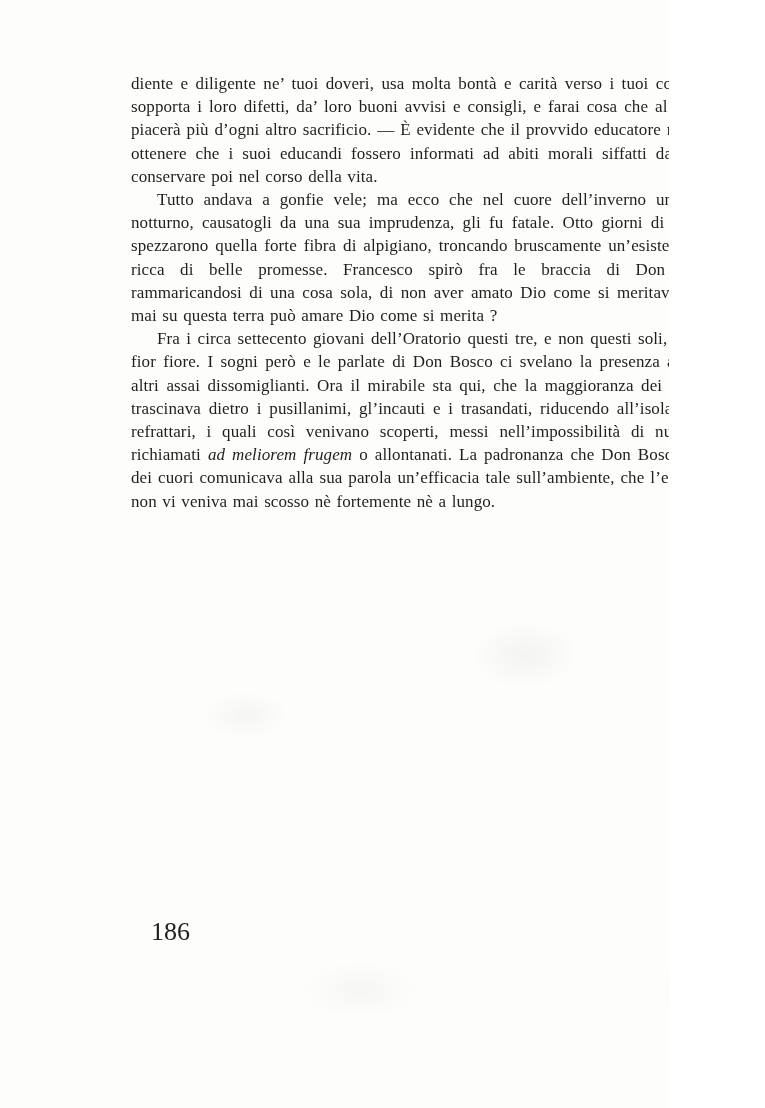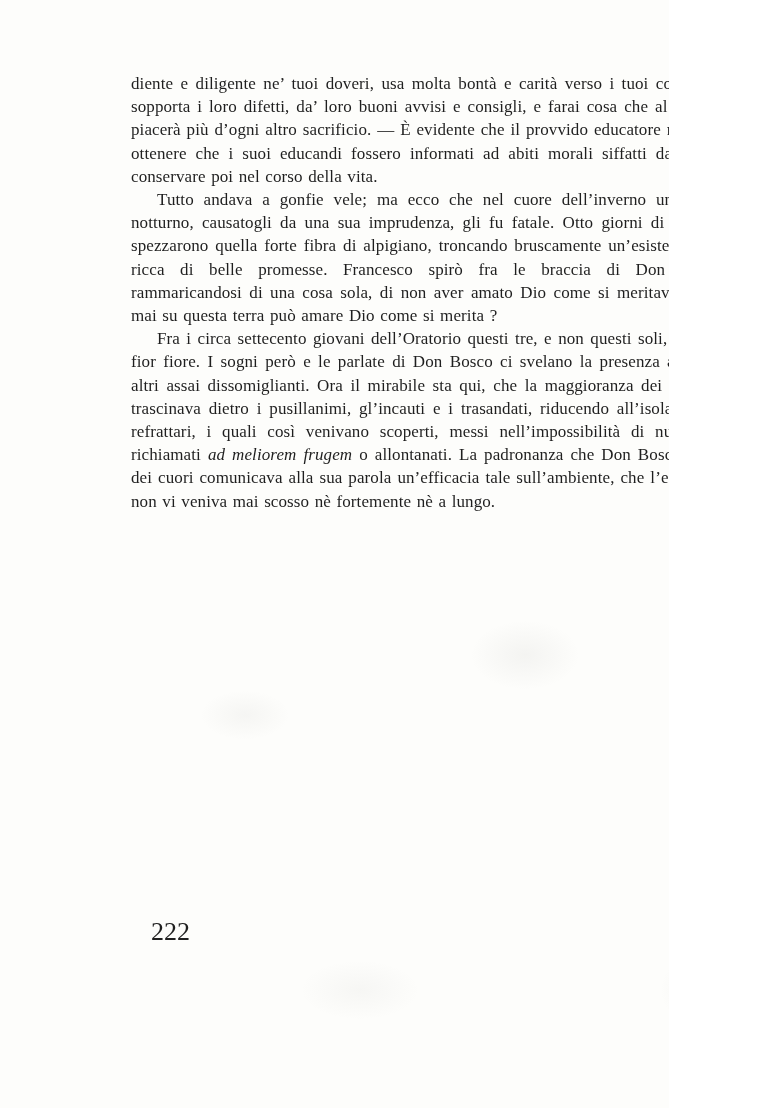--- a/index.html
+++ b/index.html
@@ -73,19 +73,19 @@
 </head>
 <body>
 
 <div class="page">
   <main class="text-block">
       <p class="para"><span class="">diente e diligente ne’ tuoi doveri, usa molta bontà e carità verso i tuoi compagni, sopporta i loro difetti, da’ loro buoni avvisi e consigli, e farai cosa che al Signore piacerà più d’ogni altro sacrificio. — È evidente che il provvido educatore mirava a ottenere che i suoi educandi fossero informati ad abiti morali siffatti da potersi conservare poi nel corso della vita.</span></p>
       <p class="para indent"><span class="">Tutto andava a gonfie vele; ma ecco che nel cuore dell’inverno un freddo notturno, causatogli da una sua imprudenza, gli fu fatale. Otto giorni di malattia spezzarono quella forte fibra di alpigiano, troncando bruscamente un’esistenza così ricca di belle promesse. Francesco spirò fra le braccia di Don Bosco, rammaricandosi di una cosa sola, di non aver amato Dio come si meritava. E chi mai su questa terra può amare Dio come si merita&nbsp;?</span></p>
       <p class="para indent"><span class="">Fra i circa settecento giovani dell’Oratorio questi tre, e non questi soli, erano il fior fiore. I sogni però e le parlate di Don Bosco ci svelano la presenza anche di altri assai dissomiglianti. Ora il mirabile sta qui, che la maggioranza dei buoni si trascinava dietro i pusillanimi, gl’incauti e i trasandati, riducendo all’isolamento i refrattari, i quali così venivano scoperti, messi nell’impossibilità di nuocere e richiamati </span><span class="it">ad meliorem frugem</span><span class=""> o allontanati. La padronanza che Don Bosco aveva dei cuori comunicava alla sua parola un’efficacia tale sull’ambiente, che l’equilibrio non vi veniva mai scosso nè fortemente nè a lungo.</span></p>
     </main>
 
-  <div class="page-number">222</div>
+  <div class="page-number">186</div>
 
   <div class="smudge smudge-1"></div>
   <div class="smudge smudge-2"></div>
   <div class="smudge smudge-3"></div>
   <div class="smudge smudge-4"></div>
 </div>
 
 </body></html>

